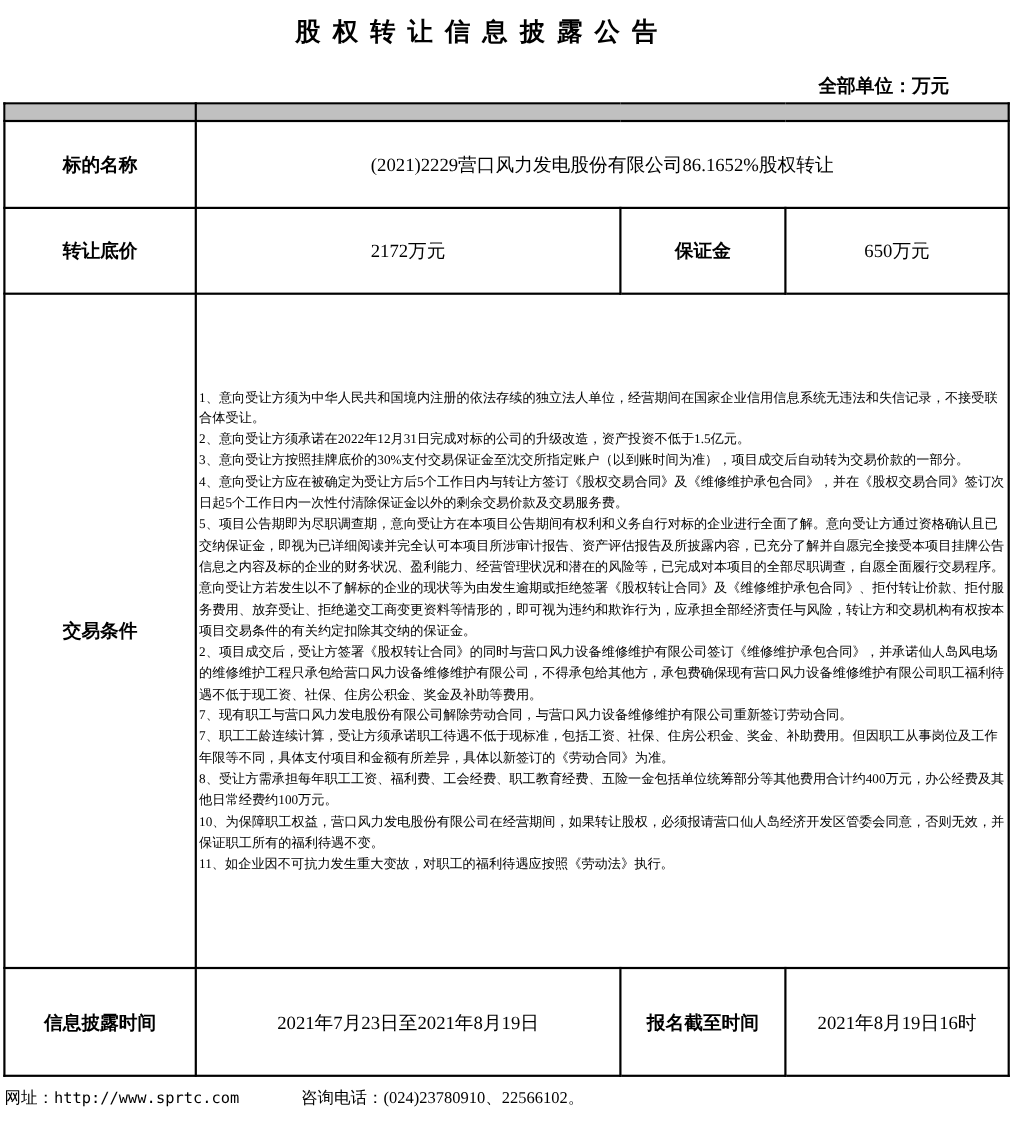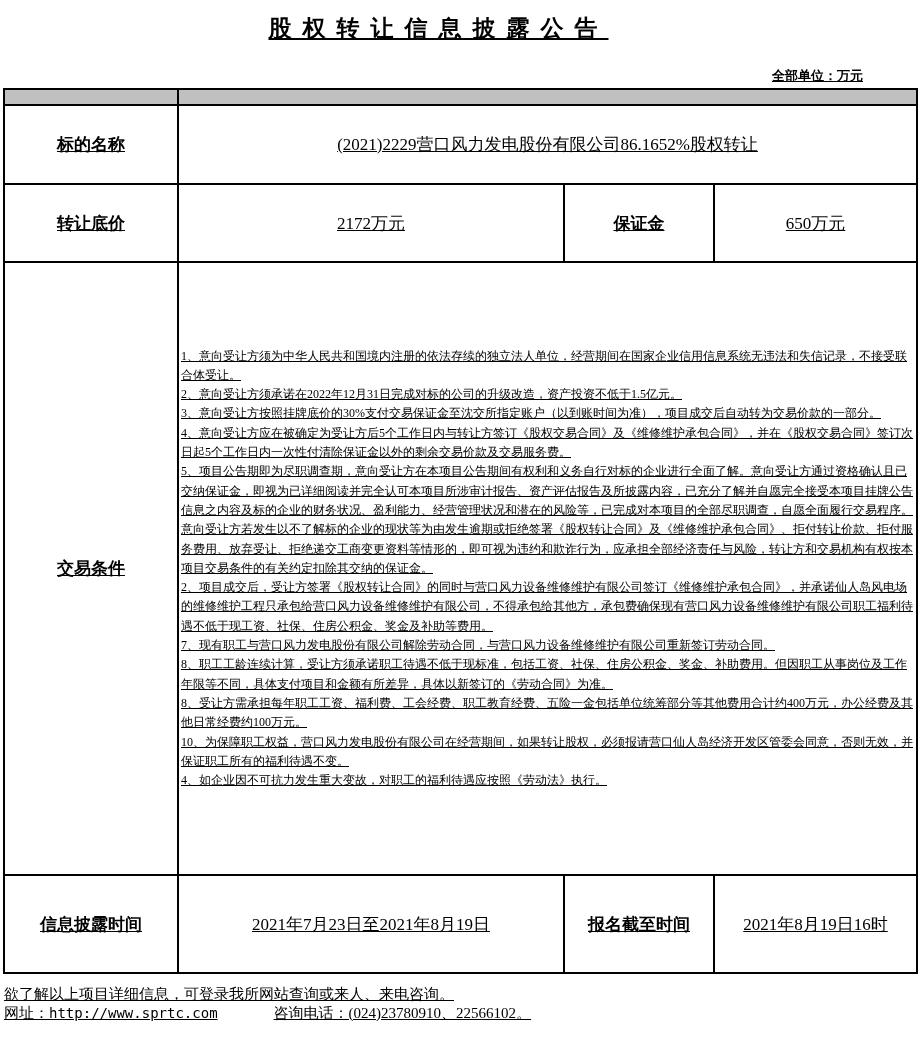--- a/index.html
+++ b/index.html
@@ -3,33 +3,33 @@
 <meta charset="utf-8">
 <style>
   * { box-sizing: border-box; }
   html, body {
     margin: 0; padding: 0;
     width: 919px; height: 1039px;
     background: #ffffff; color: #000000;
     font-family: "Liberation Serif", "DejaVu Serif", serif;
     overflow: hidden;
   }
-  .page { position: relative; width: 866px; height: 1039px; text-decoration: underline; }
+  .page { position: relative; width: 866px; height: 1039px; }
 
   .title {
     margin: 0; padding-top: 13px;
     text-align: center;
     font-size: 23px; font-weight: bold;
     letter-spacing: 11px; text-indent: 11px;
     white-space: nowrap;
   }
   .unit-note {
     text-align: right;
     font-weight: bold;
-    font-size: 13px;
+    font-size: 17px;
     margin: 23px 3px 3px 0;
   }
 
   table.doc {
     border-collapse: collapse;
     table-layout: fixed;
     width: 913px;
     margin-left: 3px;
   }
   table.doc td { border: 2px solid #000; padding: 0 2px; overflow: hidden; }
@@ -103,36 +103,35 @@
       <tr class="row-cond">
         <td class="lab">交易条件</td>
         <td colspan="3" class="cond">
           <div>1、意向受让方须为中华人民共和国境内注册的依法存续的独立法人单位，经营期间在国家企业信用信息系统无违法和失信记录，不接受联合体受让。</div>
           <div>2、意向受让方须承诺在2022年12月31日完成对标的公司的升级改造，资产投资不低于1.5亿元。</div>
           <div>3、意向受让方按照挂牌底价的30%支付交易保证金至沈交所指定账户（以到账时间为准），项目成交后自动转为交易价款的一部分。</div>
           <div>4、意向受让方应在被确定为受让方后5个工作日内与转让方签订《股权交易合同》及《维修维护承包合同》，并在《股权交易合同》签订次日起5个工作日内一次性付清除保证金以外的剩余交易价款及交易服务费。</div>
           <div>5、项目公告期即为尽职调查期，意向受让方在本项目公告期间有权利和义务自行对标的企业进行全面了解。意向受让方通过资格确认且已交纳保证金，即视为已详细阅读并完全认可本项目所涉审计报告、资产评估报告及所披露内容，已充分了解并自愿完全接受本项目挂牌公告信息之内容及标的企业的财务状况、盈利能力、经营管理状况和潜在的风险等，已完成对本项目的全部尽职调查，自愿全面履行交易程序。意向受让方若发生以不了解标的企业的现状等为由发生逾期或拒绝签署《股权转让合同》及《维修维护承包合同》、拒付转让价款、拒付服务费用、放弃受让、拒绝递交工商变更资料等情形的，即可视为违约和欺诈行为，应承担全部经济责任与风险，转让方和交易机构有权按本项目交易条件的有关约定扣除其交纳的保证金。</div>
           <div>2、项目成交后，受让方签署《股权转让合同》的同时与营口风力设备维修维护有限公司签订《维修维护承包合同》，并承诺仙人岛风电场的维修维护工程只承包给营口风力设备维修维护有限公司，不得承包给其他方，承包费确保现有营口风力设备维修维护有限公司职工福利待遇不低于现工资、社保、住房公积金、奖金及补助等费用。</div>
           <div>7、现有职工与营口风力发电股份有限公司解除劳动合同，与营口风力设备维修维护有限公司重新签订劳动合同。</div>
-          <div>8、职工工龄连续计算，受让方须承诺职工待遇不低于现标准，包括工资、社保、住房公积金、奖金、补助费用。但因职工从事岗位及工作年限等不同，具体支付项目和金额有所差异，具体以新签订的《劳动合同》为准。</div>
+          <div>7、职工工龄连续计算，受让方须承诺职工待遇不低于现标准，包括工资、社保、住房公积金、奖金、补助费用。但因职工从事岗位及工作年限等不同，具体支付项目和金额有所差异，具体以新签订的《劳动合同》为准。</div>
           <div>8、受让方需承担每年职工工资、福利费、工会经费、职工教育经费、五险一金包括单位统筹部分等其他费用合计约400万元，办公经费及其他日常经费约100万元。</div>
           <div>10、为保障职工权益，营口风力发电股份有限公司在经营期间，如果转让股权，必须报请营口仙人岛经济开发区管委会同意，否则无效，并保证职工所有的福利待遇不变。</div>
-          <div>4、如企业因不可抗力发生重大变故，对职工的福利待遇应按照《劳动法》执行。</div>
+          <div>11、如企业因不可抗力发生重大变故，对职工的福利待遇应按照《劳动法》执行。</div>
         </td>
       </tr>
 
       <tr class="row-time">
         <td class="lab">信息披露时间</td>
         <td class="val">2021年7月23日至2021年8月19日</td>
         <td class="lab">报名截至时间</td>
         <td class="val">2021年8月19日16时</td>
       </tr>
     </tbody>
   </table>
 
   <div class="footer">
-    <div>欲了解以上项目详细信息，可登录我所网站查询或来人、来电咨询。</div>
     <div>
       <span>网址：</span><span class="mono">http://www.sprtc.com</span><span class="gap"></span><span>咨询电话：(024)23780910、22566102。</span>
     </div>
   </div>
 
 </div>
 
 </body></html>

